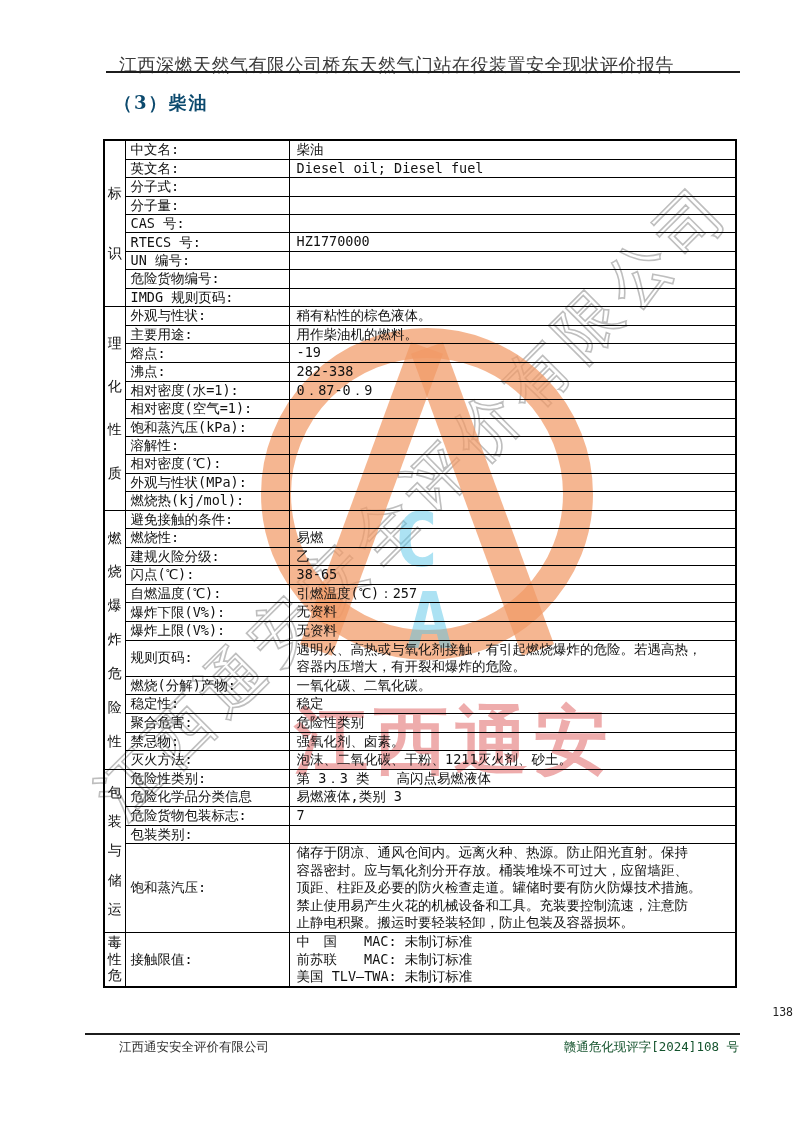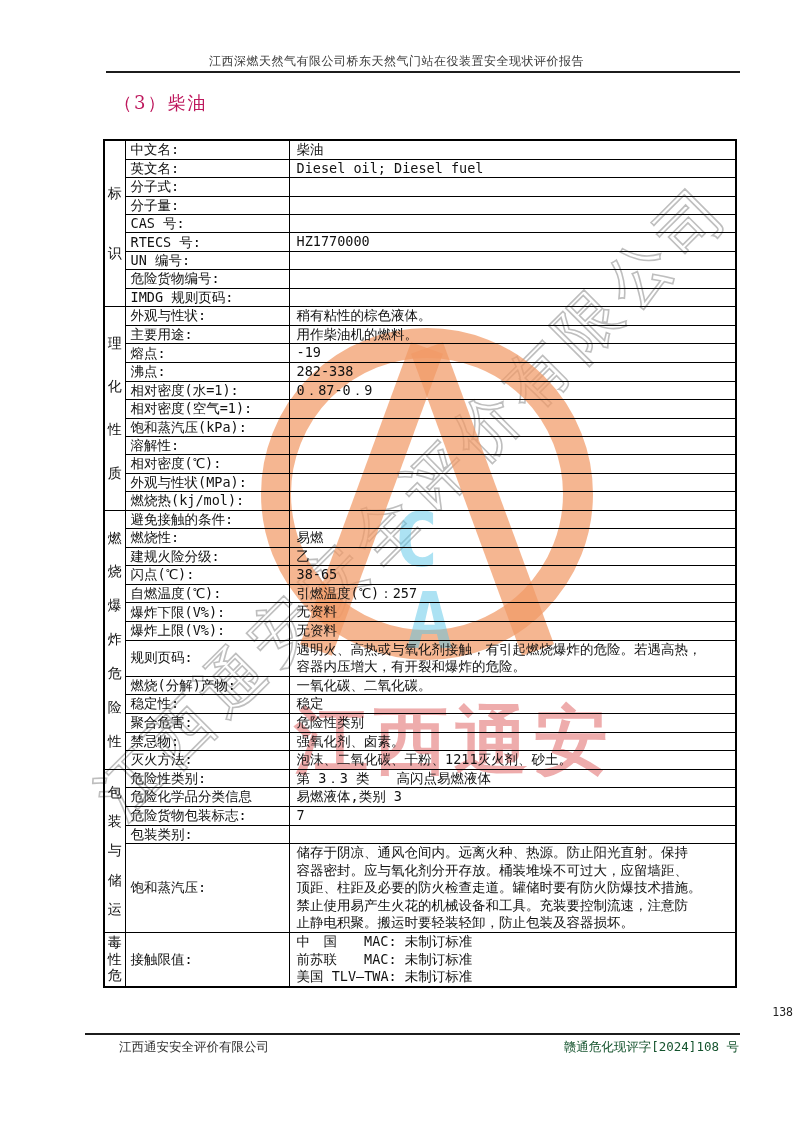--- a/index.html
+++ b/index.html
@@ -1,24 +1,24 @@
 <!DOCTYPE html>
 <html><head>
 <meta charset="utf-8">
 <style>
   *{margin:0;padding:0;box-sizing:border-box}
   html,body{width:793px;height:1122px}
   body{position:relative;background:#fff;overflow:hidden;
        font-family:"DejaVu Sans Mono","Liberation Mono",monospace;color:#111}
   .watermark{position:absolute;left:0;top:0;z-index:0}
   .header-title{position:absolute;top:53px;left:0;width:100%;text-align:center;
-       font-size:12px;color:#3a3a3a;letter-spacing:.5px}
+       font-size:18px;color:#3a3a3a;letter-spacing:.5px}
   .header-rule{position:absolute;top:71px;left:106px;width:634px;border-top:2px solid #1c1c1c}
-  .doc-title{position:absolute;top:91px;left:114px;font-size:18px;font-weight:normal;
-       font-family:"DejaVu Serif","Liberation Serif",serif;letter-spacing:2px;color:#be185d}
+  .doc-title{position:absolute;top:91px;left:114px;font-size:18px;font-weight:bold;
+       font-family:"DejaVu Serif","Liberation Serif",serif;letter-spacing:2px;color:#0c4a6e}
   table.spec-table{position:absolute;top:139px;left:103px;width:634px;z-index:1;
        border-collapse:collapse;table-layout:fixed;border:2px solid #000;background:transparent}
   .spec-table td{border:1px solid #000;font-size:13.5px;vertical-align:middle;overflow:hidden}
   td.group-cell{width:21px;position:relative;padding:0;font-size:14px}
   td.group-cell .vstack{position:absolute;left:0;right:0;top:1px;bottom:1px;display:flex;
        flex-direction:column;justify-content:space-evenly;align-items:center}
   td.group-cell .vstack span{display:block;line-height:15px}
   td.label-cell{width:164px;padding:0 2px 0 5px;height:17.8px;line-height:17.4px;white-space:nowrap}
   td.value-cell{padding:0 19px 0 7px;line-height:17.6px}
   .page-number{position:absolute;top:1005px;left:0;width:100%;text-align:right;font-size:11.5px;color:#222}

